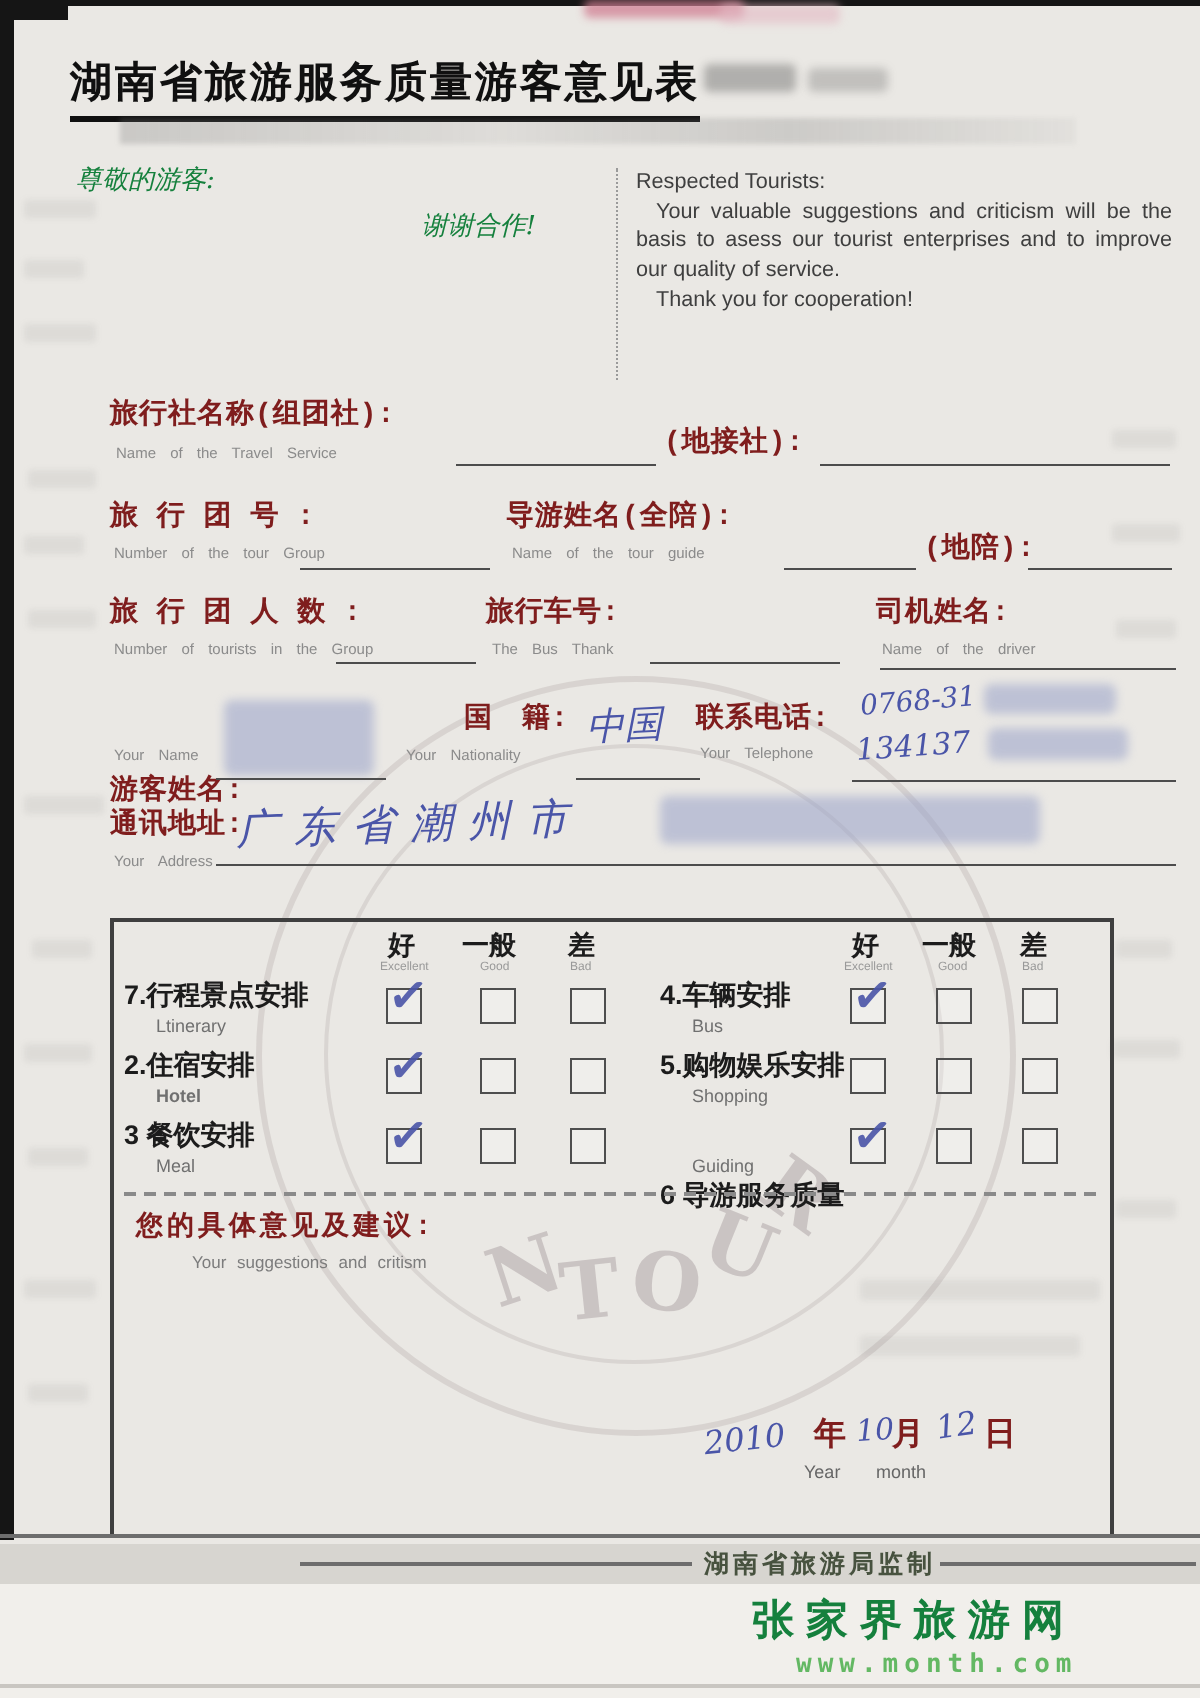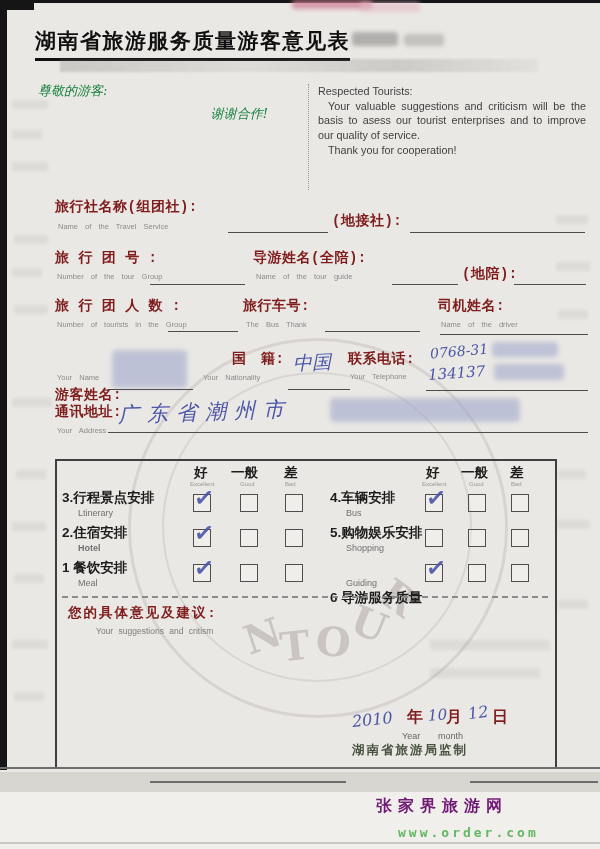--- a/index.html
+++ b/index.html
@@ -36,21 +36,21 @@
   .cb.checked::after{content:"✓";position:absolute;top:-11px;left:0px;font-size:24px;
       color:#4a55a8;font-weight:bold;transform:rotate(6deg);opacity:.9;}
   .dashes{border-top:2px dashed #8a8a8a;}
   
   .wmc{border-radius:50%;}
   .wml{font-family:"DejaVu Serif",serif;font-weight:bold;color:rgba(128,112,118,.30);font-size:40px;}
   
   .band{background:#d7d5d0;}
   .supv{font-size:12.5px;font-weight:bold;letter-spacing:2px;color:#47523f;white-space:nowrap;}
   .hl{background:#6d6d6d;height:2px;}
-  .site{font-family:"DejaVu Serif",serif;font-weight:bold;font-size:16px;letter-spacing:6px;color:#701a75;white-space:nowrap;}
+  .site{font-family:"DejaVu Serif",serif;font-weight:bold;font-size:21px;letter-spacing:6px;color:#15803d;white-space:nowrap;}
   .url{font-family:"DejaVu Sans Mono",monospace;font-weight:bold;font-size:13px;letter-spacing:3px;color:#63b863;white-space:nowrap;}
 </style>
 </head>
 <body>
 
 <div class="page">
 
   <div class="abs edge" style="left:0;top:0;width:600px;height:3px;"></div>
   <div class="abs edge" style="left:0;top:0;width:34px;height:10px;"></div>
   <div class="abs edge" style="left:0;top:0;width:7px;height:770px;"></div>
@@ -160,33 +160,33 @@
   <div class="abs colcn" style="left:284px;top:464px;">差</div>
   <div class="abs colen" style="left:285px;top:481px;">Bad</div>
 
   <div class="abs colcn" style="left:426px;top:464px;">好</div>
   <div class="abs colen" style="left:422px;top:481px;">Excellent</div>
   <div class="abs colcn" style="left:461px;top:464px;">一般</div>
   <div class="abs colen" style="left:469px;top:481px;">Good</div>
   <div class="abs colcn" style="left:510px;top:464px;">差</div>
   <div class="abs colen" style="left:511px;top:481px;">Bad</div>
 
-  <div class="abs itemcn" style="left:62px;top:489px;">3.行程景点安排</div>
+  <div class="abs itemcn" style="left:62px;top:489px;">7.行程景点安排</div>
   <div class="abs itemen" style="left:78px;top:508px;">Ltinerary</div>
   <div class="abs cb checked" style="left:193px;top:494px;"></div>
   <div class="abs cb" style="left:240px;top:494px;"></div>
   <div class="abs cb" style="left:285px;top:494px;"></div>
 
   <div class="abs itemcn" style="left:62px;top:524px;">2.住宿安排</div>
   <div class="abs itemen" style="left:78px;top:543px;font-weight:bold;">Hotel</div>
   <div class="abs cb checked" style="left:193px;top:529px;"></div>
   <div class="abs cb" style="left:240px;top:529px;"></div>
   <div class="abs cb" style="left:285px;top:529px;"></div>
 
-  <div class="abs itemcn" style="left:62px;top:559px;">1 餐饮安排</div>
+  <div class="abs itemcn" style="left:62px;top:559px;">3 餐饮安排</div>
   <div class="abs itemen" style="left:78px;top:578px;">Meal</div>
   <div class="abs cb checked" style="left:193px;top:564px;"></div>
   <div class="abs cb" style="left:240px;top:564px;"></div>
   <div class="abs cb" style="left:285px;top:564px;"></div>
 
   <div class="abs itemcn" style="left:330px;top:489px;">4.车辆安排</div>
   <div class="abs itemen" style="left:346px;top:508px;">Bus</div>
   <div class="abs cb checked" style="left:425px;top:494px;"></div>
   <div class="abs cb" style="left:468px;top:494px;"></div>
   <div class="abs cb" style="left:511px;top:494px;"></div>
@@ -214,21 +214,21 @@
   <div class="abs lbl" style="left:446px;top:707px;font-size:16px;">月</div>
   <div class="abs hw" style="left:468px;top:703px;font-size:16px;transform:rotate(-8deg);">12</div>
   <div class="abs lbl" style="left:492px;top:707px;font-size:16px;">日</div>
   <div class="abs" style="left:402px;top:731px;font-size:9px;color:#666;">Year</div>
   <div class="abs" style="left:438px;top:731px;font-size:9px;color:#666;">month</div>
   <div class="abs" style="left:486px;top:731px;font-size:9px;color:#666;"></div>
 
   <div class="abs hl" style="left:0;top:767px;width:600px;"></div>
   <div class="abs band" style="left:0;top:772px;width:600px;height:20px;"></div>
   <div class="abs hl" style="left:150px;top:781px;width:196px;height:1.5px;"></div>
-  <div class="abs supv" style="left:352px;top:742px;">湖南省旅游局监制</div>
+  <div class="abs supv" style="left:352px;top:774px;">湖南省旅游局监制</div>
   <div class="abs hl" style="left:470px;top:781px;width:128px;height:1.5px;"></div>
 
   <div class="abs" style="left:0;top:792px;width:600px;height:57px;background:#f1efeb;"></div>
   <div class="abs site" style="left:376px;top:796px;">张家界旅游网</div>
-  <div class="abs url" style="left:398px;top:825px;">www.order.com</div>
+  <div class="abs url" style="left:398px;top:825px;">www.month.com</div>
   <div class="abs" style="left:0;top:842px;width:600px;height:1.5px;background:#c9c6c1;"></div>
 
 </div>
 
 </body></html>

